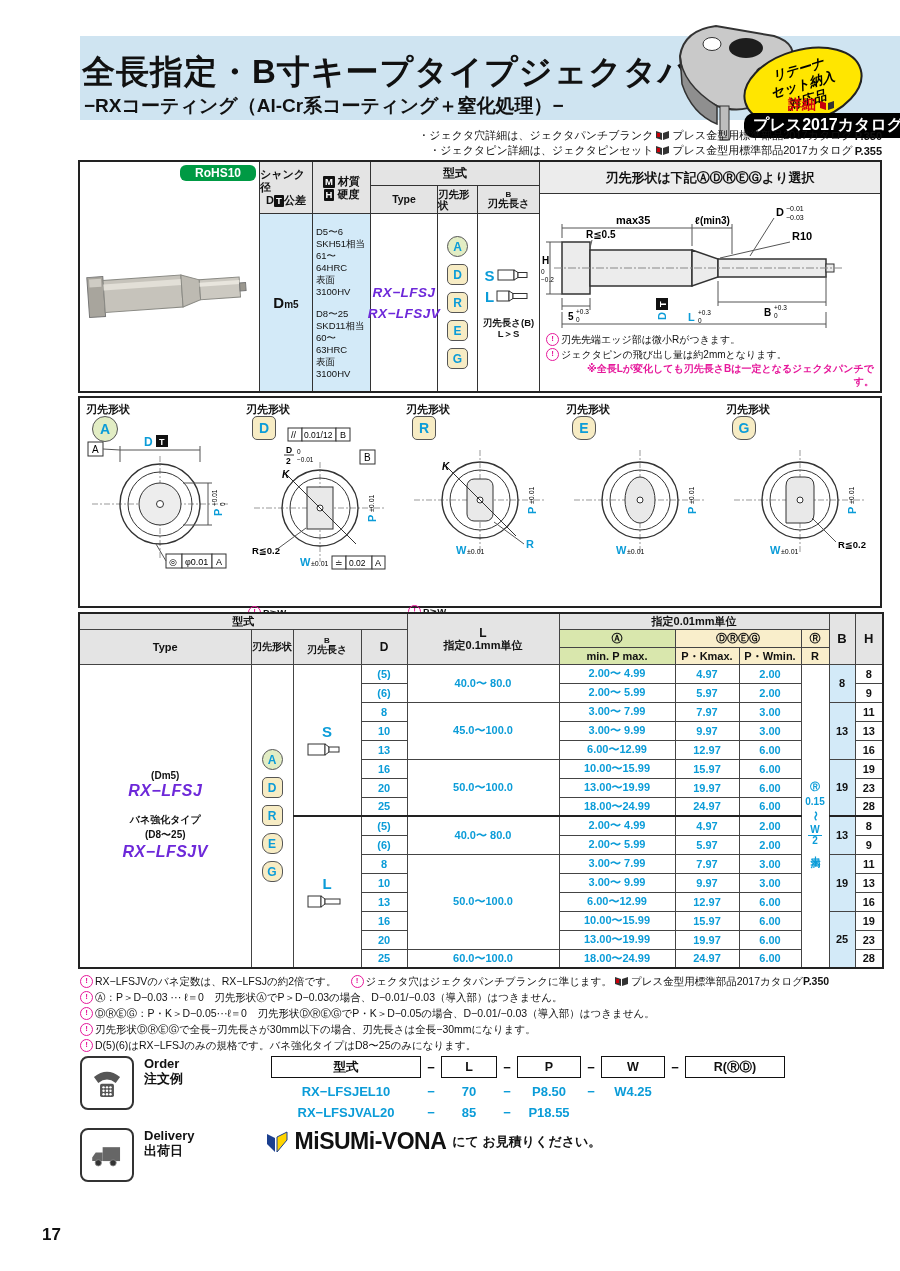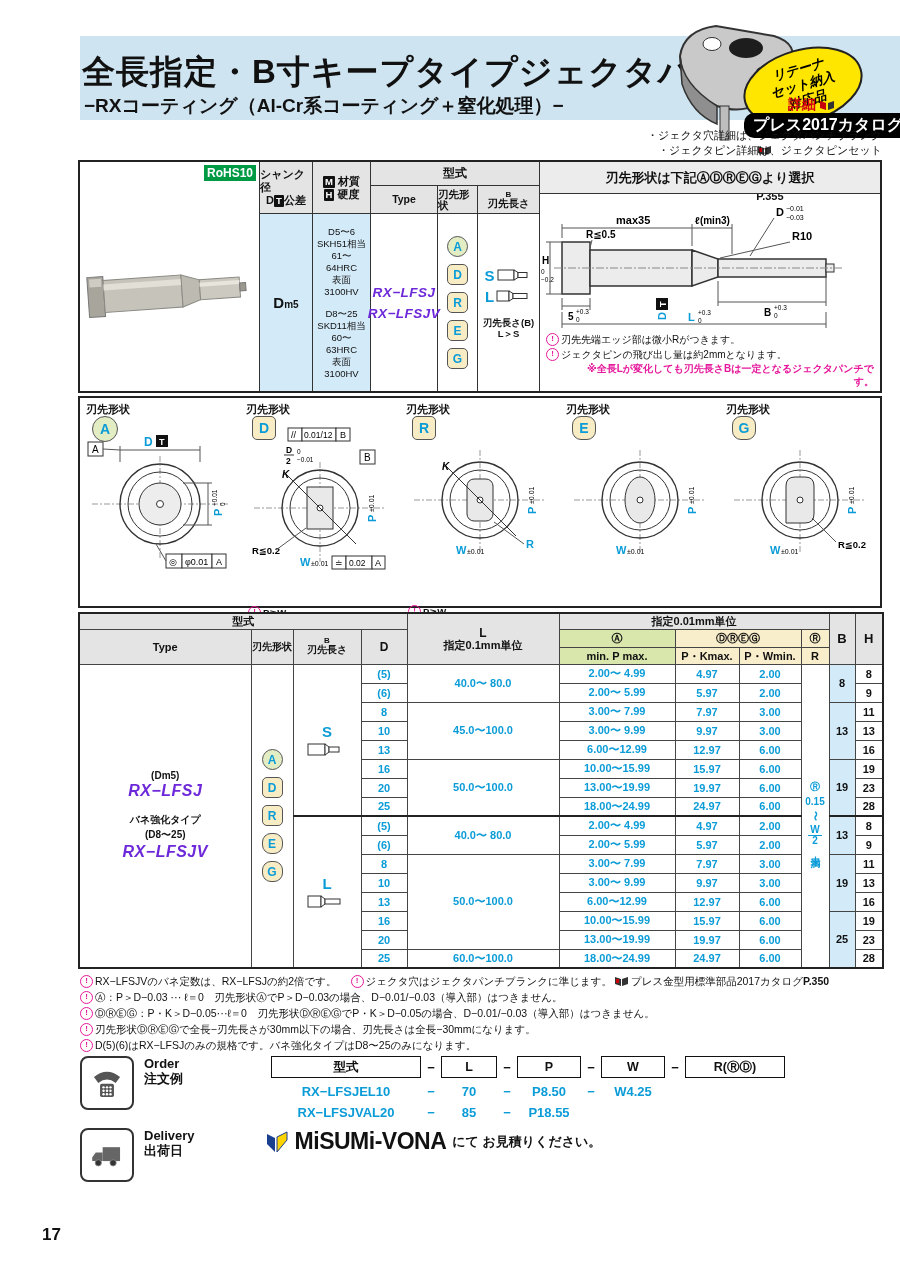--- a/index.html
+++ b/index.html
@@ -5,33 +5,33 @@
   html,body{margin:0;padding:0;background:#fff;}
   body{font-family:"Liberation Sans","DejaVu Sans",sans-serif;color:#111;}
   #page{position:relative;width:900px;height:1271px;background:#fff;overflow:hidden;}
   .abs{position:absolute;}
   .band{left:80px;top:36px;width:820px;height:84px;background:#cfe4f1;}
   .hdr-eng{left:84px;top:38px;font-size:11px;font-weight:bold;letter-spacing:-0.2px;}
   .hdr-jp{left:82px;top:50px;font-size:33px;font-weight:bold;letter-spacing:1px;}
   .hdr-sub{left:84px;top:93px;font-size:19px;font-weight:bold;}
   .details{left:788px;top:96px;font-size:14px;font-weight:bold;color:#d7000f;display:flex;align-items:center;gap:3px;}
   .pill{left:744px;top:113px;background:#000000;color:#fff;font-size:16px;font-weight:bold;padding:2px 9px;border-radius:10px;white-space:nowrap;}
-  .bullet{right:18px;font-size:11px;white-space:nowrap;display:flex;align-items:center;gap:2px;flex-direction:column;}
+  .bullet{right:18px;font-size:11px;white-space:nowrap;display:flex;align-items:center;gap:2px;}
   .bullet b{font-weight:bold;}
   
   .hg{background:#e4e4e4;}
   .gr{background:#d9e7ad;}
   .tn{background:#f9eecb;}
   .lb{background:#d3eaf8;}
   .bl{color:#0b9cd8;}
   .mg{color:#e6189b;margin-left:26px;}
   .bbox{display:inline-block;background:#111;color:#fff;font-weight:bold;font-size:9.5px;padding:0 2px;line-height:12px;border-radius:1px;}
   .note-ic{display:inline-block;flex:none;width:11px;height:11px;border:1.5px solid #e6189b;border-radius:50%;color:#e6189b;font-size:8px;line-height:10px;text-align:center;font-weight:bold;margin-right:2px;}
   .note-ic::before{content:"!";}
-  .rohs{display:inline-block;background:#009a44;color:#fff;font-weight:bold;font-size:12px;padding:1px 3px;}
+  .rohs{display:inline-block;background:#009a44;color:#fff;font-weight:bold;font-size:12px;padding:1px 15px;border-radius:6px;}
   
   .spec{left:78px;top:160px;width:804px;height:233px;border:2px solid #222;display:flex;box-sizing:border-box;}
   .spec .c{border-right:1px solid #333;box-sizing:border-box;display:flex;flex-direction:column;}
   .spec .ch{height:52px;border-bottom:1px solid #333;box-sizing:border-box;background:#e4e4e4;display:flex;flex-direction:column;align-items:center;justify-content:center;font-size:11px;font-weight:bold;line-height:13px;}
   .spec .cb{flex:1;display:flex;flex-direction:column;align-items:center;justify-content:center;}
   .modelhdr{height:24px;border-bottom:1px solid #333;background:#e4e4e4;display:flex;align-items:center;justify-content:center;font-size:12px;font-weight:bold;box-sizing:border-box;}
   .modelrow{display:flex;flex:1;}
   .modelrow .sub{border-right:1px solid #333;box-sizing:border-box;display:flex;flex-direction:column;}
   .modelrow .sub:last-child{border-right:none;}
   .modelrow .sh{height:28px;border-bottom:1px solid #333;background:#e4e4e4;display:flex;flex-direction:column;align-items:center;justify-content:center;font-size:10.5px;font-weight:bold;box-sizing:border-box;line-height:11px;}
@@ -161,21 +161,21 @@
       </div>
       <div class="cb lb">
         <span style="font-size:15px;font-weight:bold;"><span>D</span><span style="font-size:10px;">m5</span></span>
       </div>
     </div>
     <div class="c" style="width:58px;">
       <div class="ch">
         <span><span class="bbox">M</span> <span>材質</span></span>
         <span><span class="bbox">H</span> <span>硬度</span></span>
       </div>
-      <div class="cb lb" style="font-size:9.5px;line-height:12px;align-items:flex-start;padding:4px 3px;justify-content:center;gap:10px;text-align:center;">
+      <div class="cb lb" style="font-size:9.5px;line-height:12px;align-items:flex-start;padding:4px 3px;justify-content:center;gap:10px;">
         <div>
           <div>D5〜6</div>
           <div>SKH51相当</div>
           <div>61〜64HRC</div>
           <div>表面3100HV</div>
         </div>
         <div>
           <div>D8〜25</div>
           <div>SKD11相当</div>
           <div>60〜63HRC</div>

